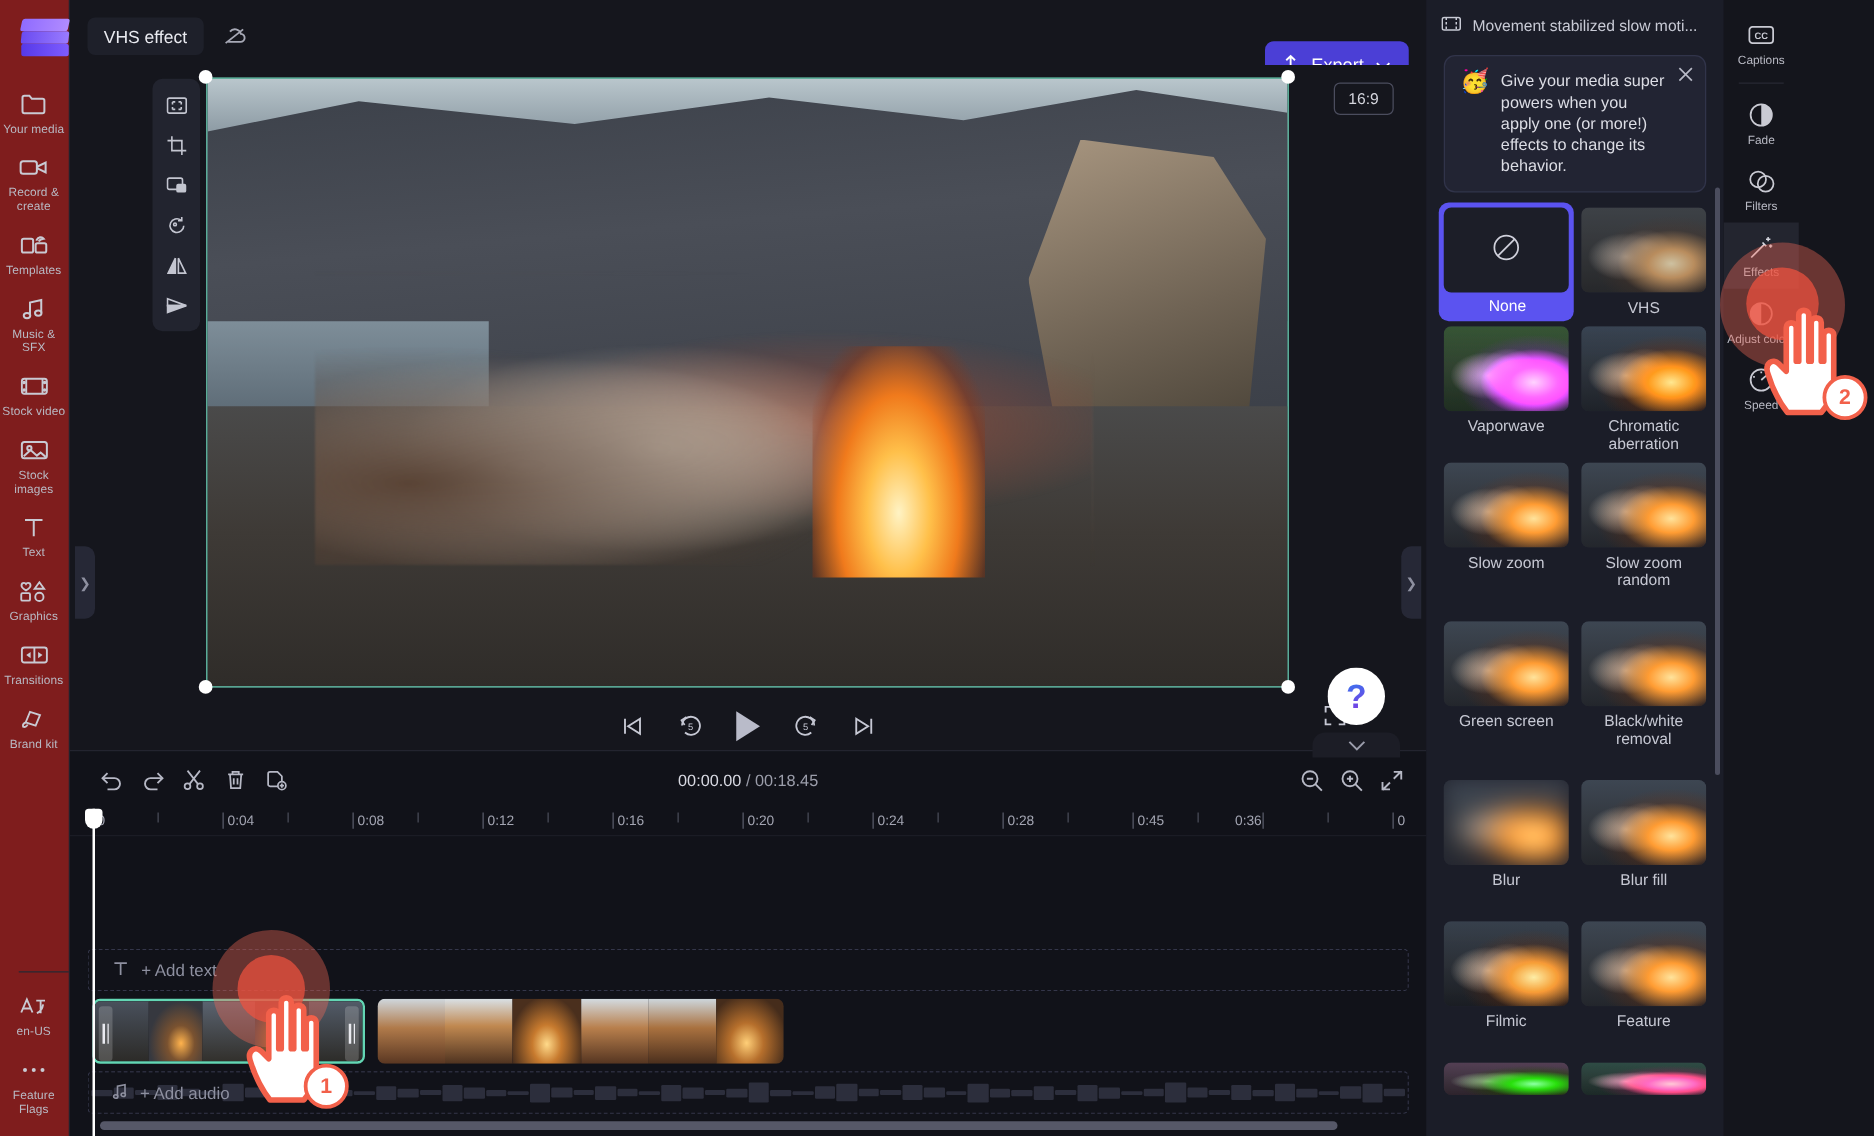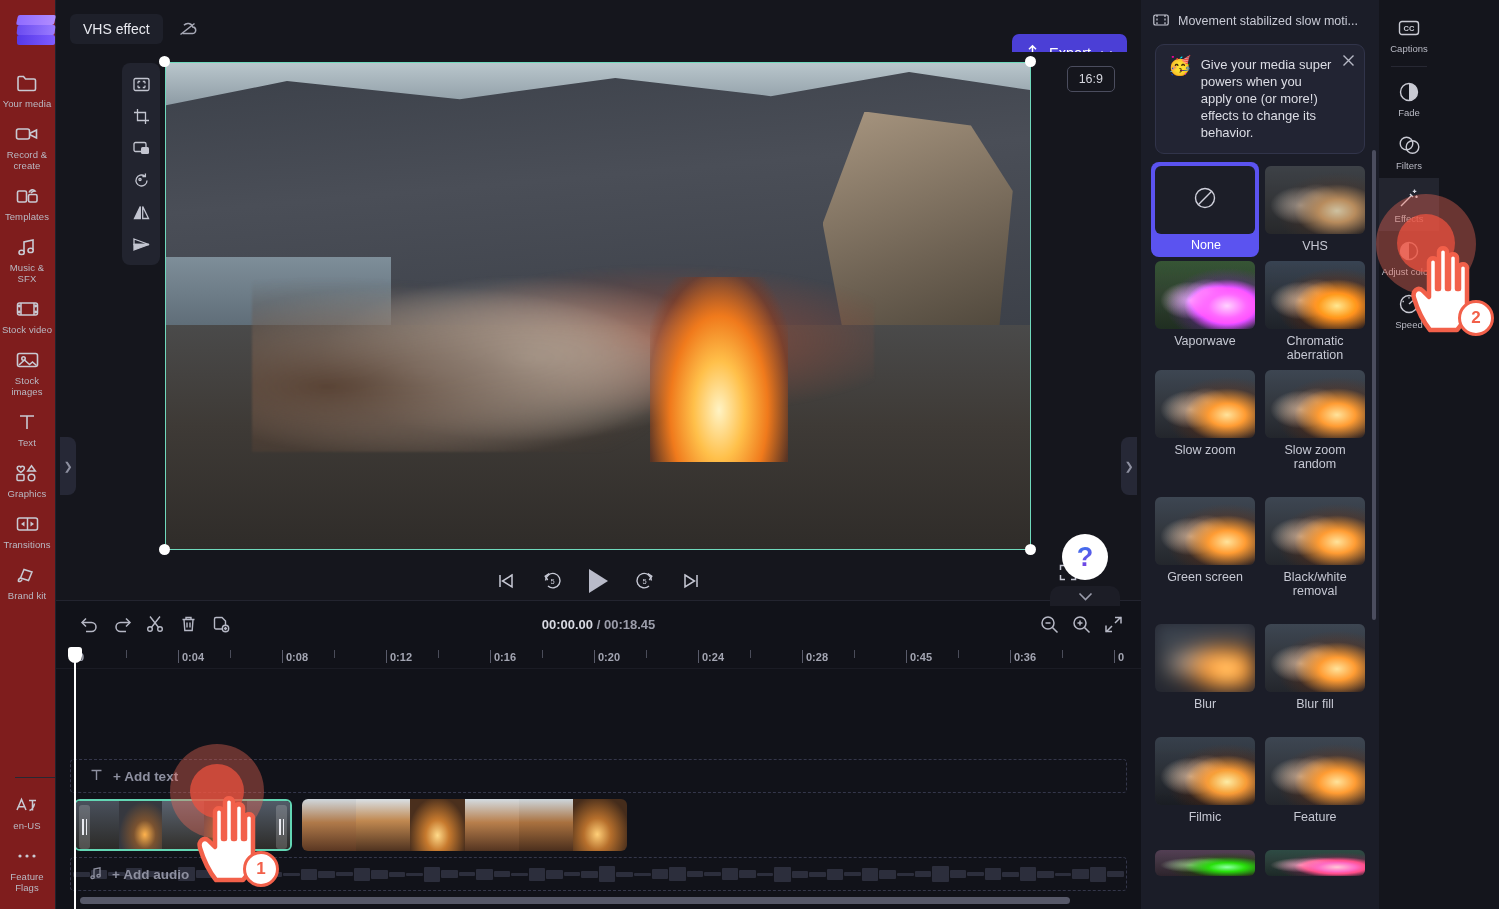--- a/index.html
+++ b/index.html
@@ -138,21 +138,21 @@
             background-clip: text; color: transparent; font-family: "Liberation Sans", sans-serif; }
   .tl-collapse {
     position: absolute; left: 1050px; top: 586px; width: 70px; height: 20px;
     background: #1c1d26; border-radius: 10px 10px 0 0; display:flex; align-items:center;
     justify-content:center; color:#9a9cab; font-size:11px; cursor:pointer; z-index: 30;
   }
 
   
   .timeline {
     position: absolute; left: 56px; top: 600px; width: 1085px; height: 309px;
-    background: #111219; border-top: 1px solid #23242f; font-weight: bold;
+    background: #111219; border-top: 1px solid #23242f;
   }
   .tl-toolbar { height: 46px; display: flex; align-items: center; padding: 0 18px; position: relative; }
   .tt { width: 30px; height: 30px; display:flex; align-items:center; justify-content:center;
         color:#b6b8c5; cursor:pointer; margin-right: 3px; }
   .time-readout {
     position: absolute; left: 0; right: 0; text-align: center; font-size: 13px; color: #d8d9e2;
     pointer-events: none;
   }
   .time-readout .total { color: #9b9daa; }
   .zoom-tools { margin-left: auto; display: flex; align-items: center; gap: 13px; }
@@ -617,21 +617,21 @@
       <span class="tick maj" style="left:642px"></span>
         <span class="tick-lb" style="left:646px">0:24</span>
       <span class="tick" style="left:694px"></span>
       <span class="tick maj" style="left:746px"></span>
         <span class="tick-lb" style="left:750px">0:28</span>
       <span class="tick" style="left:798px"></span>
       <span class="tick maj" style="left:850px"></span>
         <span class="tick-lb" style="left:854px">0:45</span>
       <span class="tick" style="left:902px"></span>
       <span class="tick maj" style="left:954px"></span>
-        <span class="tick-lb" style="left:958px">0:36</span>
+        <span class="tick-lb" style="left:932px">0:36</span>
       <span class="tick" style="left:1006px"></span>
       <span class="tick maj" style="left:1058px"></span>
         <span class="tick-lb" style="left:1062px">0</span>
     </div>
 
     <div class="tracks">
 
       <div class="track" style="margin-top:84px">
         <span>
           <svg width="15" height="14" viewBox="0 0 15 14" fill="none" stroke="currentColor" stroke-width="1.4">

